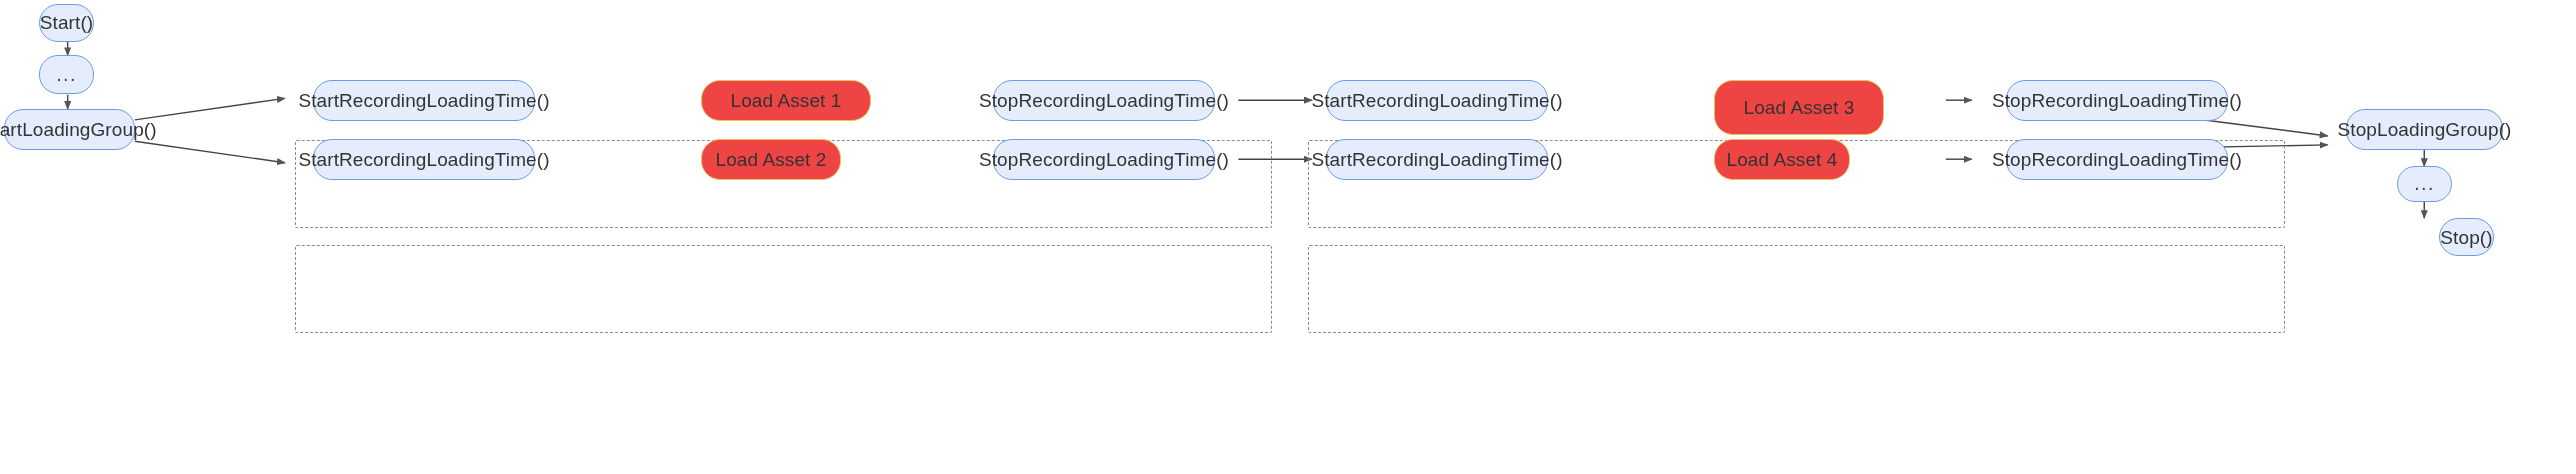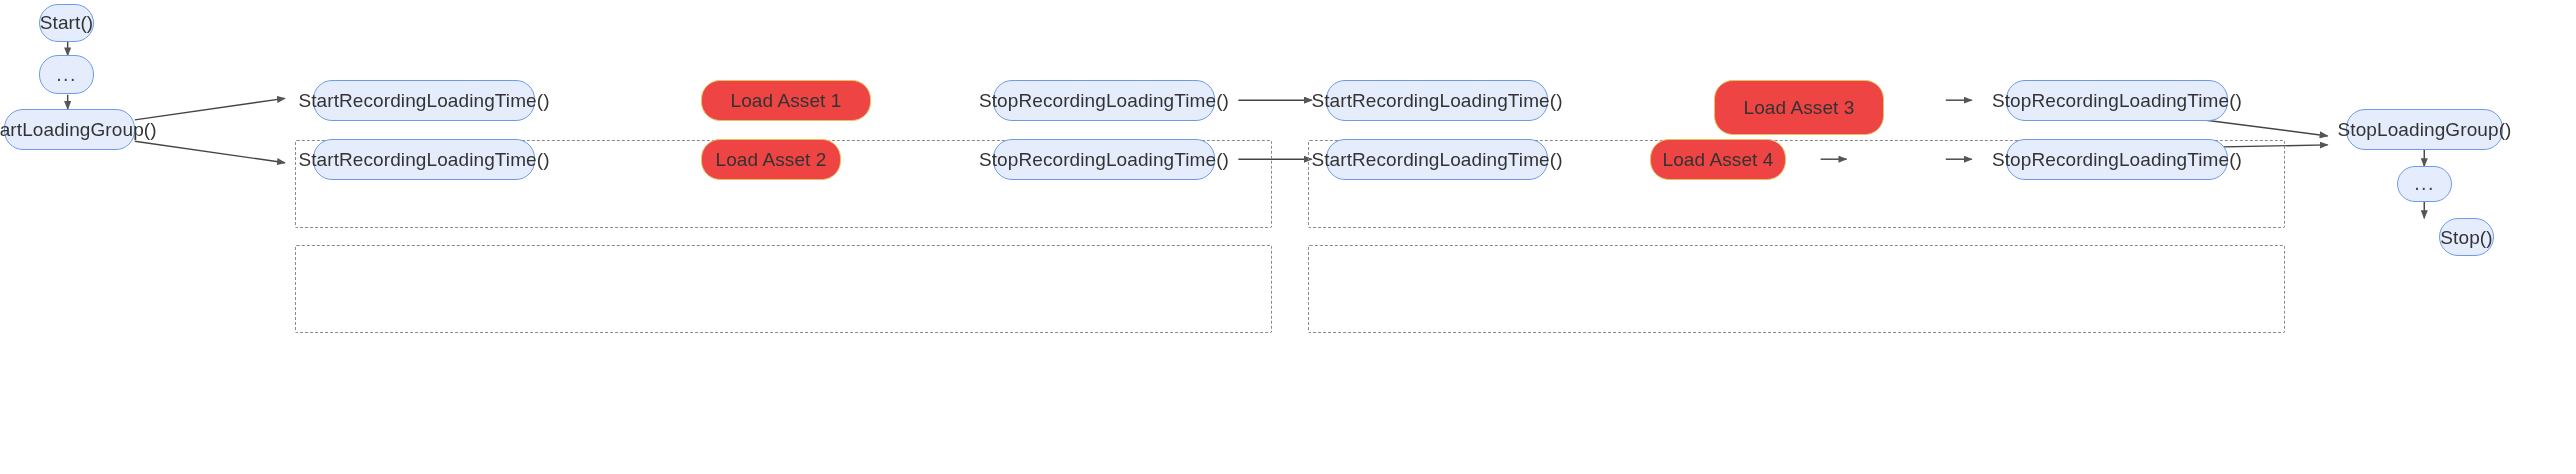--- a/index.html
+++ b/index.html
@@ -144,21 +144,21 @@
   <div class="node asset" style="left:1714px; top:80px; width:170px; height:55px;">
     <span>Load Asset 3</span>
   </div>
   <div class="node" style="left:2006px; top:80px; width:222px; height:41px;">
     <span>StopRecordingLoadingTime()</span>
   </div>
 
   <div class="node" style="left:1326px; top:139px; width:222px; height:41px;">
     <span>StartRecordingLoadingTime()</span>
   </div>
-  <div class="node asset" style="left:1650px; top:139px; width:136px; height:41px;">
+  <div class="node asset" style="left:1714px; top:139px; width:136px; height:41px;">
     <span>Load Asset 4</span>
   </div>
   <div class="node" style="left:2006px; top:139px; width:222px; height:41px;">
     <span>StopRecordingLoadingTime()</span>
   </div>
 
   <div class="node" style="left:2346px; top:109px; width:157px; height:41px;">
     <span>StopLoadingGroup()</span>
   </div>
 

